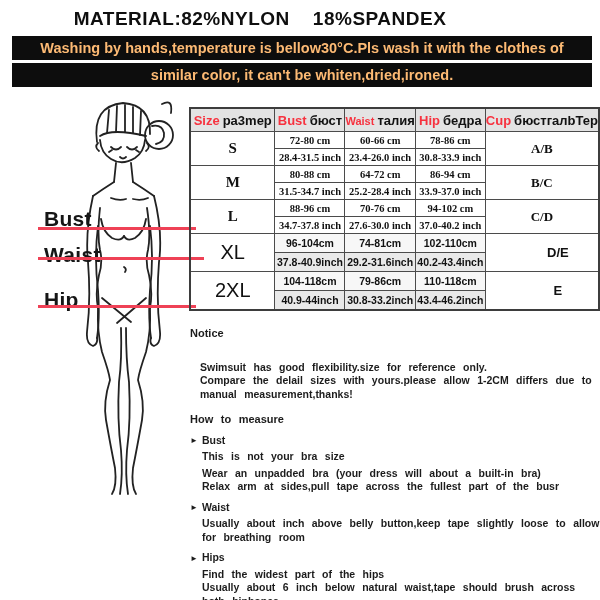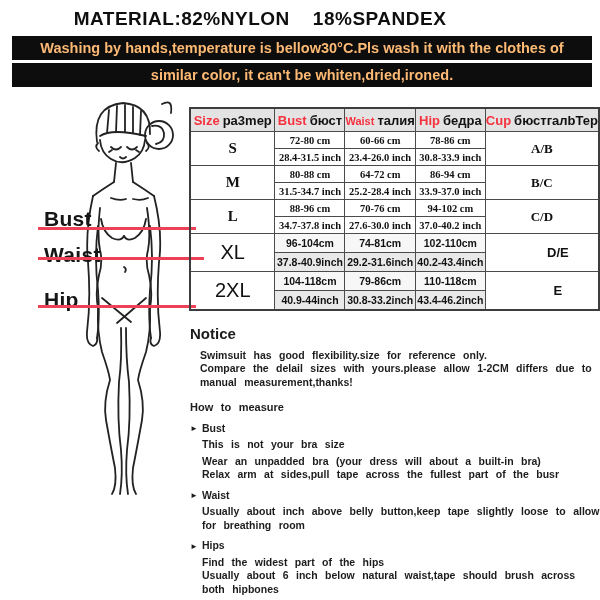--- a/index.html
+++ b/index.html
@@ -37,21 +37,21 @@
   tr.r-sans td{font-family:"Liberation Sans",sans-serif;font-weight:700;font-size:10.5px;height:18px;}
   tr.r-sans td.size-cell{font-size:20px;font-weight:400;}
   tr.r-sans td.cup-cell{font-size:13px;padding-left:32px;}
   tr.r-sans.in-row td.val{background:#e9e9e9;}
   tr.r-sans.cm-row td.val{background:#f7f7f7;}
 
   
   .notes{position:absolute;left:190px;top:327px;width:404px;
          font-size:10.5px;font-weight:700;color:#1c1c1c;word-spacing:4.5px;line-height:13.5px;}
   .notes .line{white-space:nowrap;}
-  .n-heading{font-size:15px;margin-bottom:8px;}
+  .n-heading{font-size:11px;margin-bottom:20px;}
   .para{padding-left:10px;}
   .h-heading{font-size:11px;margin-top:12px;}
   .bullet-row{margin-top:7px;display:flex;align-items:center;}
   .bullet-icon{font-size:8px;margin-right:4px;line-height:1;transform:translateY(1px);}
   .sec-lines{padding-left:12px;margin-top:3px;}
   .gap-after{margin-bottom:3px;}
 </style>
 </head>
 <body>
 

